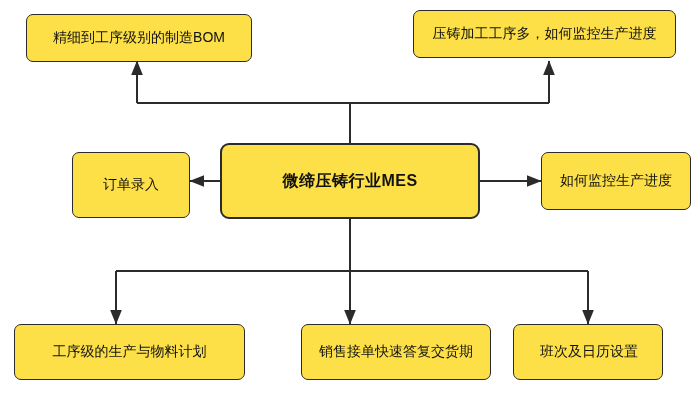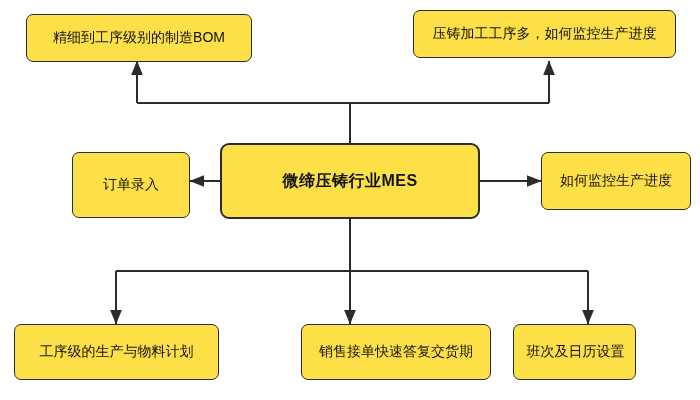--- a/index.html
+++ b/index.html
@@ -93,25 +93,25 @@
   </div>
 
   <div class="node" style="left:72px; top:152px; width:118px; height:66px;">
     <span class="node-label">订单录入</span>
   </div>
 
   <div class="node" style="left:541px; top:152px; width:150px; height:58px;">
     <span class="node-label">如何监控生产进度</span>
   </div>
 
-  <div class="node" style="left:14px; top:324px; width:205px; height:56px;">
+  <div class="node" style="left:14px; top:324px; width:231px; height:56px;">
     <span class="node-label">工序级的生产与物料计划</span>
   </div>
 
   <div class="node" style="left:255px; top:324px; width:190px; height:56px;margin-left:46px;">
     <span class="node-label">销售接单快速答复交货期</span>
   </div>
 
-  <div class="node" style="left:513px; top:324px; width:123px; height:56px;padding-left:8px;">
+  <div class="node" style="left:513px; top:324px; width:150px; height:56px;padding-left:8px;">
     <span class="node-label">班次及日历设置</span>
   </div>
 
 </div>
 
 </body></html>

